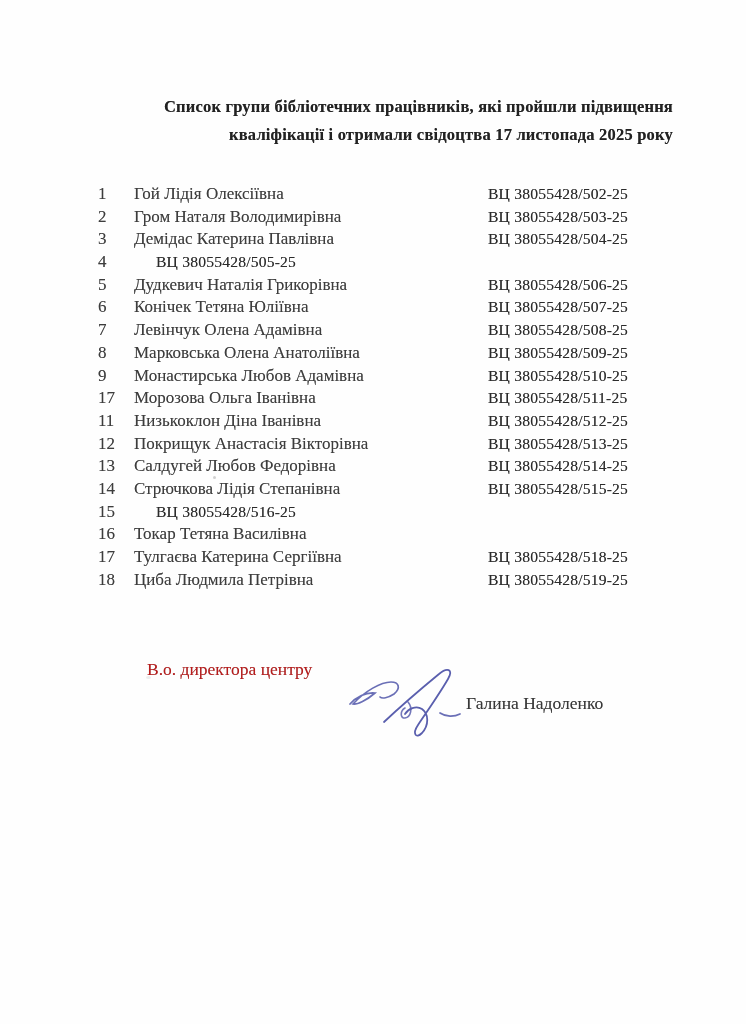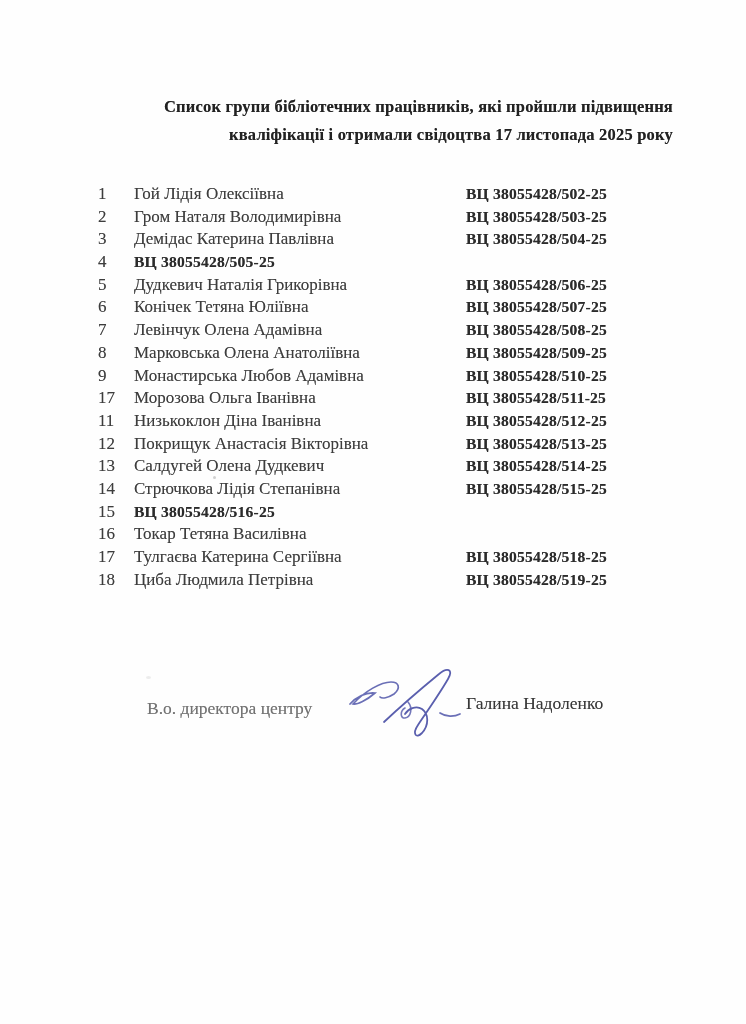--- a/index.html
+++ b/index.html
@@ -48,35 +48,36 @@
     width: 36px;
     flex: 0 0 36px;
   }
   .cert-row .name {
     width: 332px;
     flex: 0 0 332px;
     white-space: nowrap;
   }
   .cert-row .cert {
     flex: 1;
-    font-weight: bold;
+    font-weight: normal;
     font-size: 15.6px;
     color: #2b2b2b;
     letter-spacing: 0.2px;
     white-space: nowrap;
     text-shadow: 0 0 0.6px rgba(40,40,40,0.55);
+    margin-left: 22px;
   }
   
   .sig-block { position: absolute; left: 0; top: 0; width: 746px; height: 0; }
   .sig-position {
     position: absolute;
     left: 147px;
-    top: 698px;
+    top: 659px;
     font-size: 17.5px;
-    color: #737373;
+    color: #b91c1c;
     white-space: nowrap;
     text-shadow: 0 0 0.5px rgba(70,70,70,0.4);
   }
   .sig-name {
     position: absolute;
     left: 466px;
     top: 693px;
     font-size: 17.5px;
     color: #383838;
     white-space: nowrap;
@@ -177,21 +178,21 @@
       </div>
 
       <div class="cert-row">
         <span class="num">12</span>
         <span class="name">Покрищук Анастасія Вікторівна</span>
         <span class="cert">ВЦ 38055428/513-25</span>
       </div>
 
       <div class="cert-row">
         <span class="num">13</span>
-        <span class="name">Салдугей Олена Дудкевич</span>
+        <span class="name">Салдугей Любов Федорівна</span>
         <span class="cert">ВЦ 38055428/514-25</span>
       </div>
 
       <div class="cert-row">
         <span class="num">14</span>
         <span class="name">Стрючкова Лідія Степанівна</span>
         <span class="cert">ВЦ 38055428/515-25</span>
       </div>
 
       <div class="cert-row">

